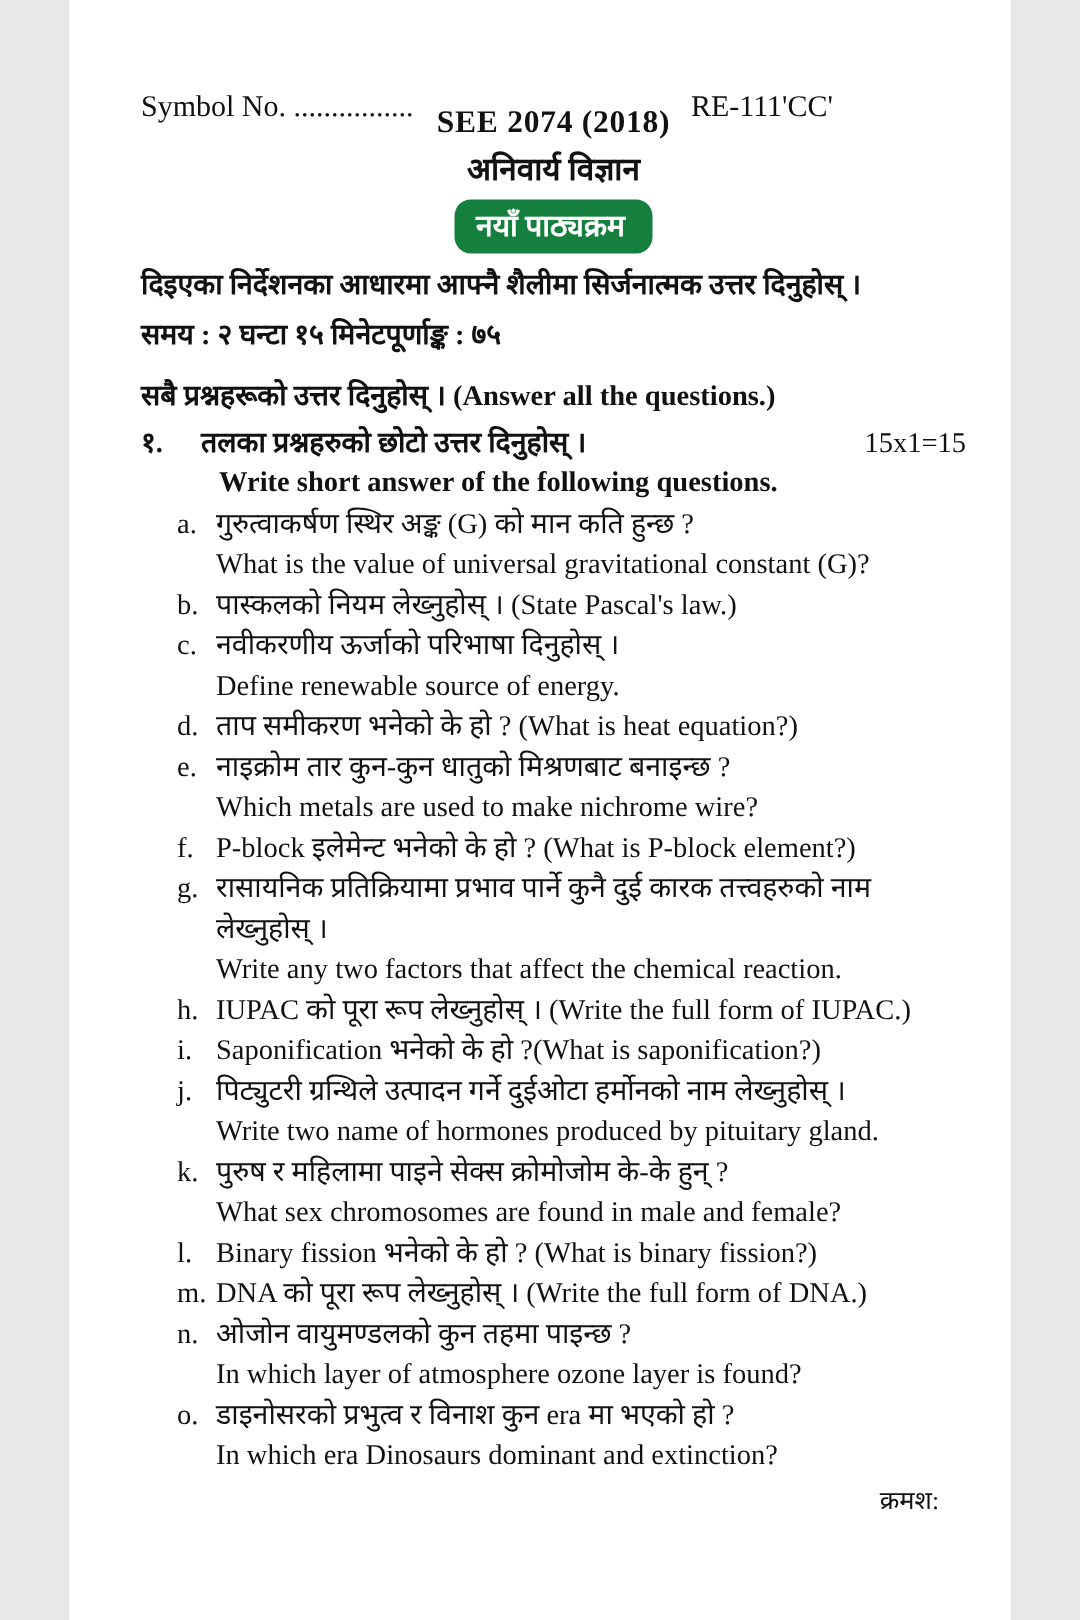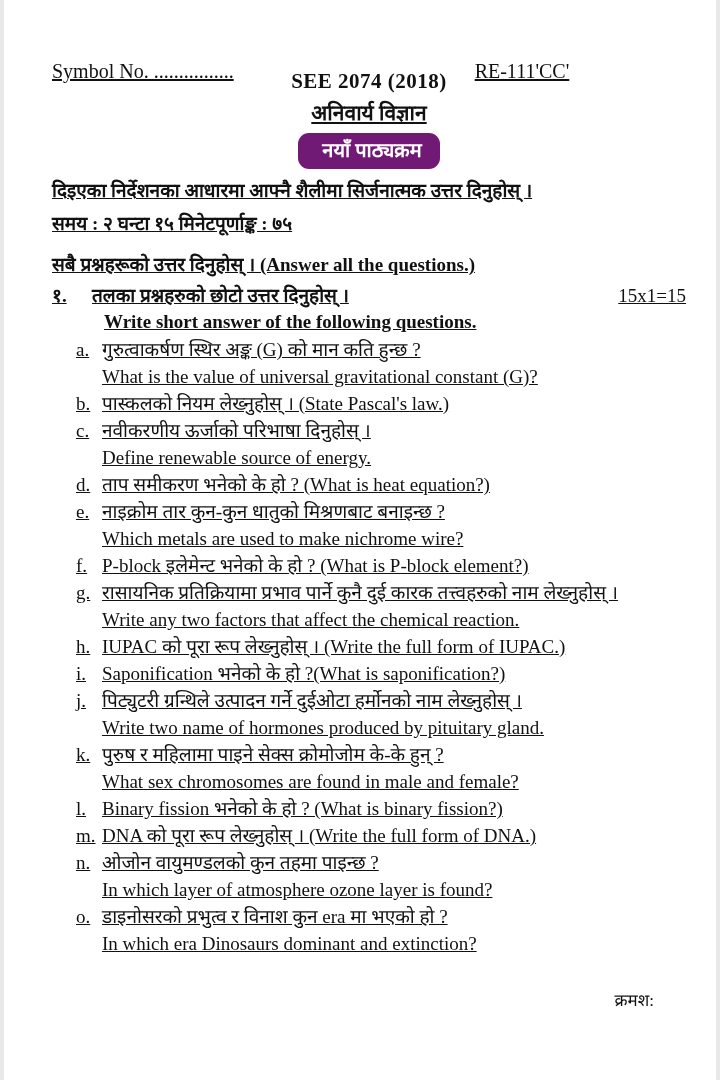--- a/index.html
+++ b/index.html
@@ -1,26 +1,25 @@
 <!DOCTYPE html>
 <html><head>
 <meta charset="utf-8">
 <style>
   * { margin: 0; padding: 0; box-sizing: border-box; }
   html, body { background: #e8e8e8; }
   body { font-family: "Liberation Serif", "DejaVu Serif", serif; color: #111; }
   .page {
     position: relative;
-    width: 712px;
+    width: 628px;
     height: 1080px;
     margin: 0 auto;
     background: #ffffff;
     padding: 60px 30px 0 48px;
     overflow: hidden;
-    text-decoration: underline;
   }
   .dev { font-family: "Liberation Serif", "DejaVu Serif", serif; }
 
   
   .header-row {
     display: flex;
     justify-content: space-between;
     align-items: flex-start;
     font-size: 20px;
   }
@@ -36,25 +35,25 @@
   }
   .subject {
     text-align: center;
     font-weight: bold;
     font-size: 21px;
     margin-top: 13px;
   }
   .badge-wrap { text-align: center; margin-top: 7px; }
   .badge {
     display: inline-block;
-    background: #701a75;
+    background: #15803d;
     color: #fff;
     font-weight: bold;
     font-size: 20px;
-    padding: 3px 18px 6px 24px;
+    padding: 3px 18px 6px 14px;
     border-radius: 11px;
   }
 
   
   .instr1 { font-weight: bold; font-size: 19px; margin-top: 9px; line-height: 26px; }
   .time-row {
     display: flex;
     justify-content: flex-start;
     font-weight: bold;
     font-size: 19px;
@@ -75,21 +74,21 @@
   .q-list { margin-top: 1px; }
   .q-item { display: flex; margin-left: 24px; font-size: 19px; }
   .q-letter { width: 26px; flex: none; line-height: 27px; }
   .q-body { flex: 1; }
   .q-np { line-height: 27px; }
   .q-en { line-height: 27px; }
 
   .footer-continued {
     position: absolute;
     top: 988px;
-    right: 62px;
+    right: 48px;
     font-size: 17px;
   }
 </style>
 </head>
 <body>
 
 <div class="page">
 
   <div class="header-row">
     <div class="col left">Symbol No. ................</div>

